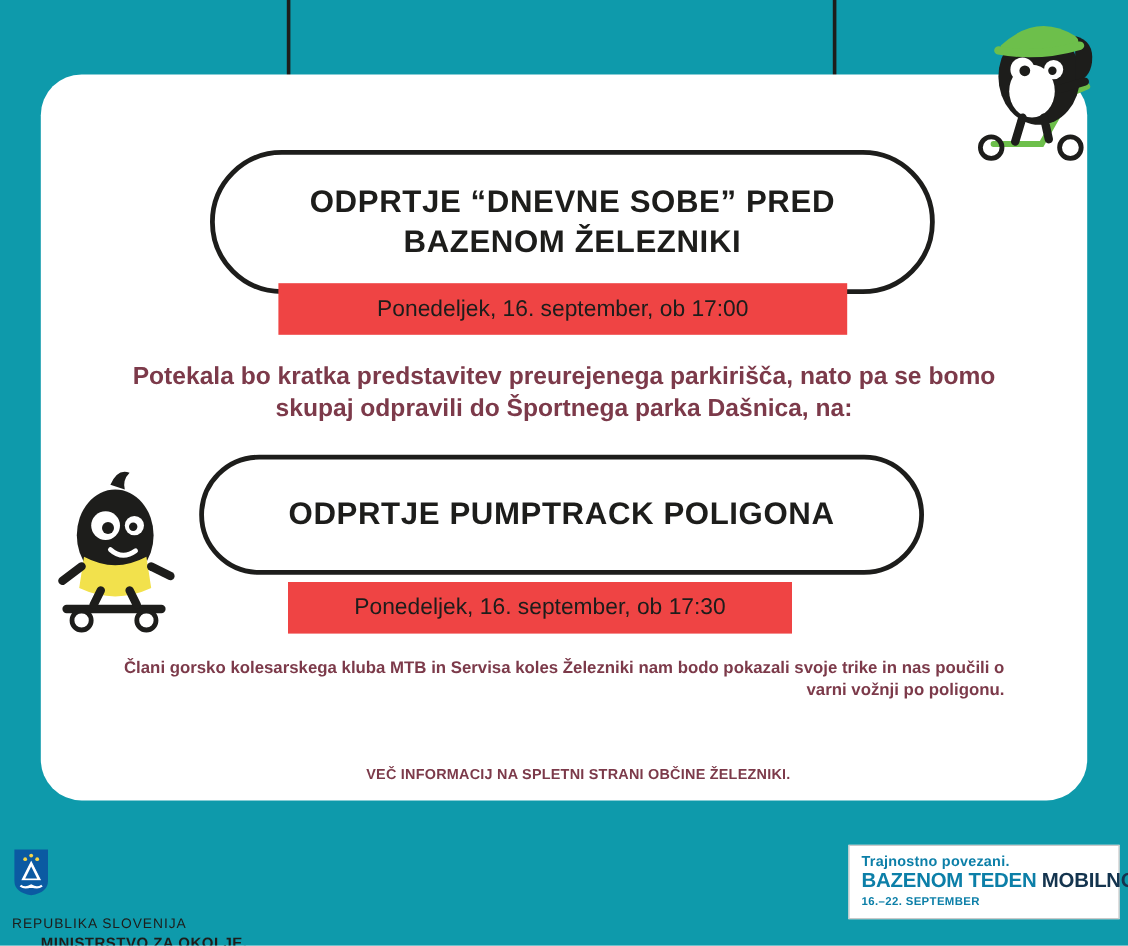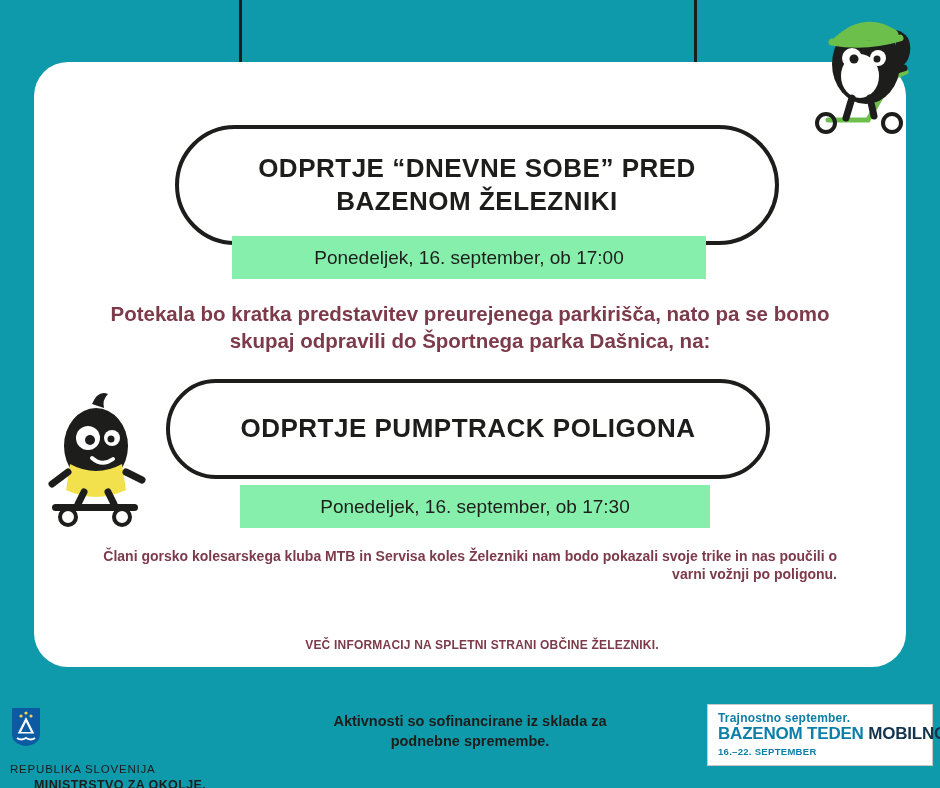--- a/index.html
+++ b/index.html
@@ -76,36 +76,36 @@
     font-size: 26px;
     font-weight: bold;
     color: #1d1d1b;
     letter-spacing: 0.5px;
     line-height: 1.27;
   }
 
   
   .datebar {
     position: absolute;
-    background: #86efac;
+    background: #ef4444;
     display: flex;
     align-items: center;
     justify-content: center;
     text-align: right;
   }
   .datebar-1 {
     left: 232px;
     top: 236px;
     width: 474px;
     height: 43px;
   }
   .datebar-2 {
     left: 240px;
     top: 485px;
-    width: 470px;
+    width: 420px;
     height: 43px;
   }
   .datebar-text {
     font-size: 19px;
     color: #1d1d1b;
   }
 
   
   .para {
     position: absolute;
@@ -325,20 +325,19 @@
         <circle cx="21" cy="10" r="1.6" fill="#f5d547"></circle>
       </svg>
     </span>
     <span class="gov-text">
       <div class="gov-line1">REPUBLIKA SLOVENIJA</div>
       <div class="gov-line2">MINISTRSTVO ZA OKOLJE,</div>
       <div class="gov-line3">PODNEBJE IN ENERGIJO</div>
     </span>
   </div>
 
-  <div class="footer-center">Aktivnosti so sofinancirane iz sklada za podnebne spremembe.</div>
 </div>
 
 <div class="etm-badge">
-  <div class="etm-line1">Trajnostno september.</div>
+  <div class="etm-line1">Trajnostno povezani.</div>
   <div class="etm-line2"><span>BAZENOM TEDEN </span><span class="dark">MOBILNOSTI</span></div>
   <div class="etm-line3">16.–22. SEPTEMBER</div>
 </div>
 
 </body></html>

